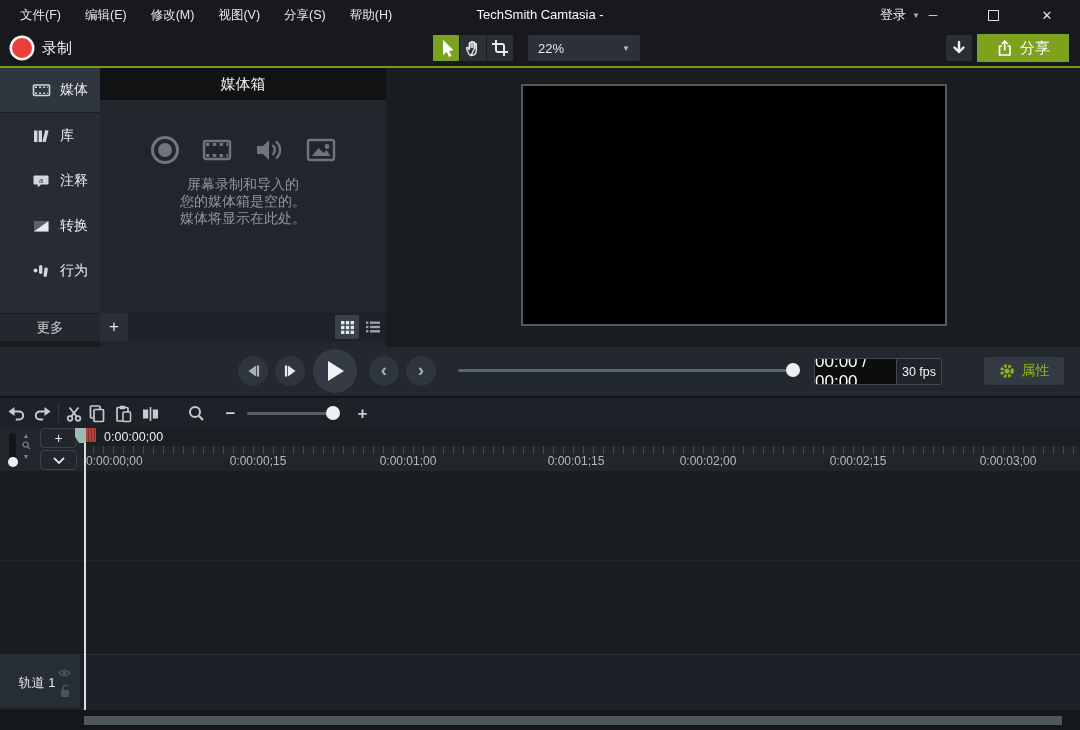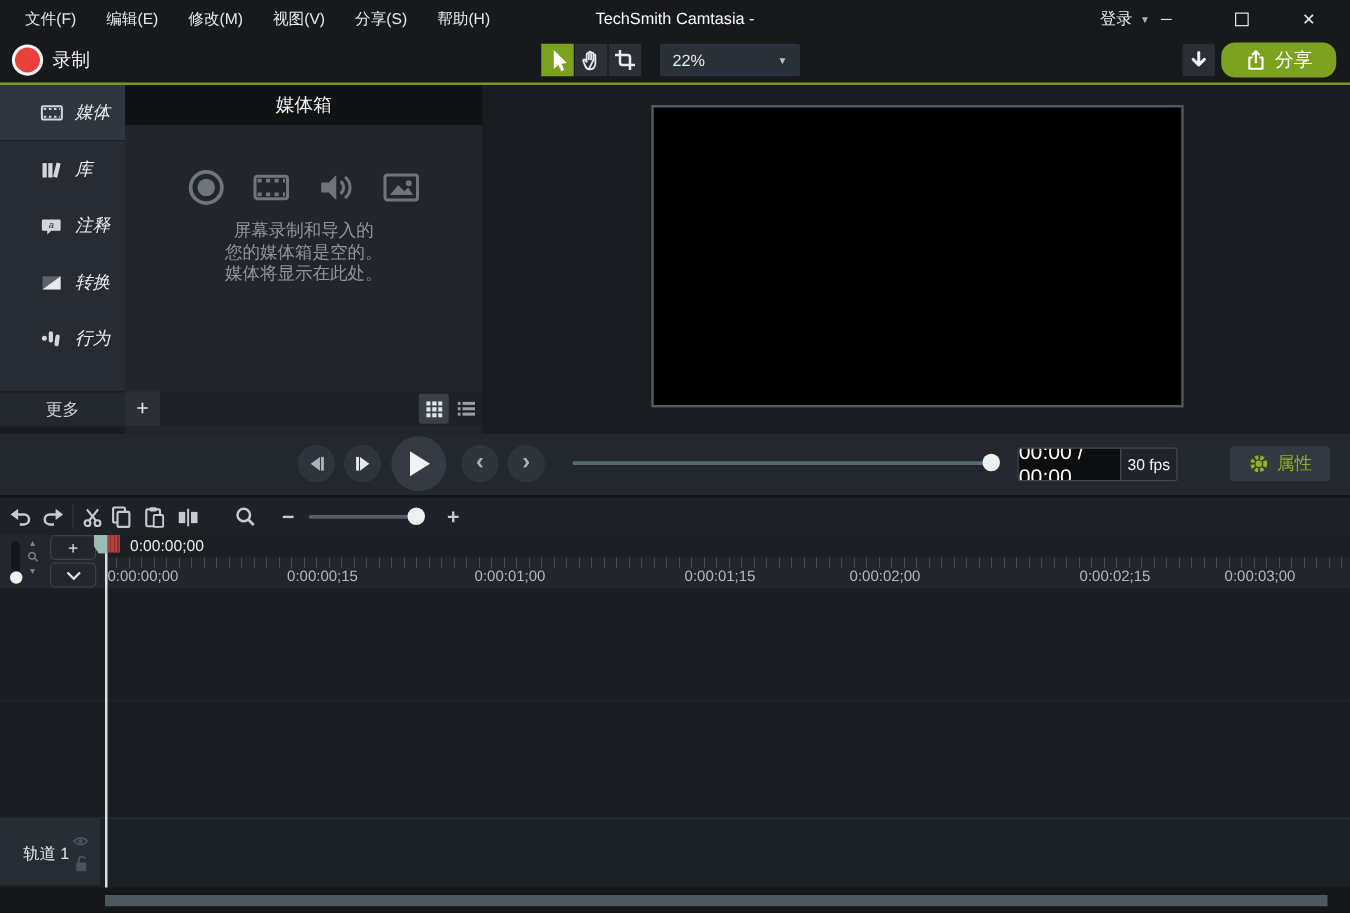--- a/index.html
+++ b/index.html
@@ -28,26 +28,26 @@
   .toolbar { left:0; top:30px; width:1080px; height:36px; background:#17191d;padding-left:48px; }
   .record-group { left:9px; top:0; height:36px; display:flex; align-items:center; gap:10px; }
   .record-dot { width:20px; height:20px; border-radius:50%; background:#e8413c; box-shadow:0 0 0 2.5px #f3f4f5; margin-left:3px; }
   .record-label { font-size:15px; color:#f4f5f6; }
   .tools { left:433px; top:5px; display:flex; gap:1px; }
   .toolbtn { width:26px; height:26px; display:flex; align-items:center; justify-content:center; background:#2b3036; }
   .toolbtn.active { background:#7ba21f; }
   .zoom-dd { left:528px; top:5px; width:112px; height:26px; background:#2b3138; border-radius:2px; display:flex; align-items:center; padding:0 10px; color:#e8eaec; font-size:13px; }
   .zoom-dd .caret { margin-left:auto; font-size:8px; color:#b7bdc3; }
   .dl-btn { right:108px; top:5px; width:26px; height:26px; background:#2a2f36; border-radius:2px; display:flex; align-items:center; justify-content:center; }
-  .share-btn { right:11px; top:4px; width:92px; height:28px; background:#7da21e; border-radius:11px; display:flex; align-items:center; justify-content:center; gap:7px; color:#fff; font-size:15px; }
+  .share-btn { right:11px; top:4px; width:92px; height:28px; background:#7da21e; border-radius:0; display:flex; align-items:center; justify-content:center; gap:7px; color:#fff; font-size:15px; }
   .green-line { left:0; top:66px; width:1080px; height:2px; background:#769c1e; }
 
   
   .sidebar { left:0; top:68px; width:100px; height:273px; background:#272c34; }
-  .side-item { position:absolute; left:0; width:100px; height:45px; display:flex; align-items:center; padding-left:32px; gap:9px;font-style:italic; }
+  .side-item { position:absolute; left:0; width:100px; height:45px; display:flex; align-items:center; padding-left:32px; gap:9px; }
   .side-item.active { background:#2f3640; border-bottom:1px solid #1b1f24; }
   .side-item .lbl { color:#eceef0; font-size:14px; }
   .side-more { position:absolute; left:0; top:245px; width:100px; height:28px; border-top:1px solid #191c21; background:#23272e; display:flex; align-items:center; justify-content:center; color:#ccd1d5; font-size:13.5px; }
 
   
   .bin { left:100px; top:68px; width:286px; height:279px; background:#22262c; }
   .bin-header { position:absolute; left:0; top:0; width:286px; height:32px; background:#101214; display:flex; align-items:center; justify-content:center; color:#f2f3f4; font-size:15px; }
   .bin-icons { position:absolute; left:0; top:66px; width:286px; display:flex; justify-content:center; gap:20px; }
   .bin-empty { position:absolute; left:0; top:108px; width:286px; text-align:center; color:#8f969d; font-size:14px; line-height:17px; }
   .import-btn { position:absolute; left:46px; top:183px; width:195px; height:36px; background:#7ba21f; border-radius:2px; display:flex; align-items:center; justify-content:center; color:#fff; font-size:15px; }
@@ -403,21 +403,21 @@
     </div>
   </div>
 
   <div class="abs ruler">
     <div class="ruler-ticks"></div>
     <span class="ruler-label" style="left:2px;">0:00:00;00</span>
     <span class="ruler-label centered" style="left:174px;">0:00:00;15</span>
     <span class="ruler-label centered" style="left:324px;">0:00:01;00</span>
     <span class="ruler-label centered" style="left:492px;">0:00:01;15</span>
     <span class="ruler-label centered" style="left:624px;">0:00:02;00</span>
-    <span class="ruler-label centered" style="left:808px;">0:00:02;15</span>
+    <span class="ruler-label centered" style="left:774px;">0:00:02;15</span>
     <span class="ruler-label centered" style="left:924px;">0:00:03;00</span>
   </div>
 
   <div class="abs tl-body">
     <div class="tl-body-line"></div>
   </div>
 
   <div class="abs track-row">
     <div class="track-head">
       <div class="track-name">轨道 1</div>

